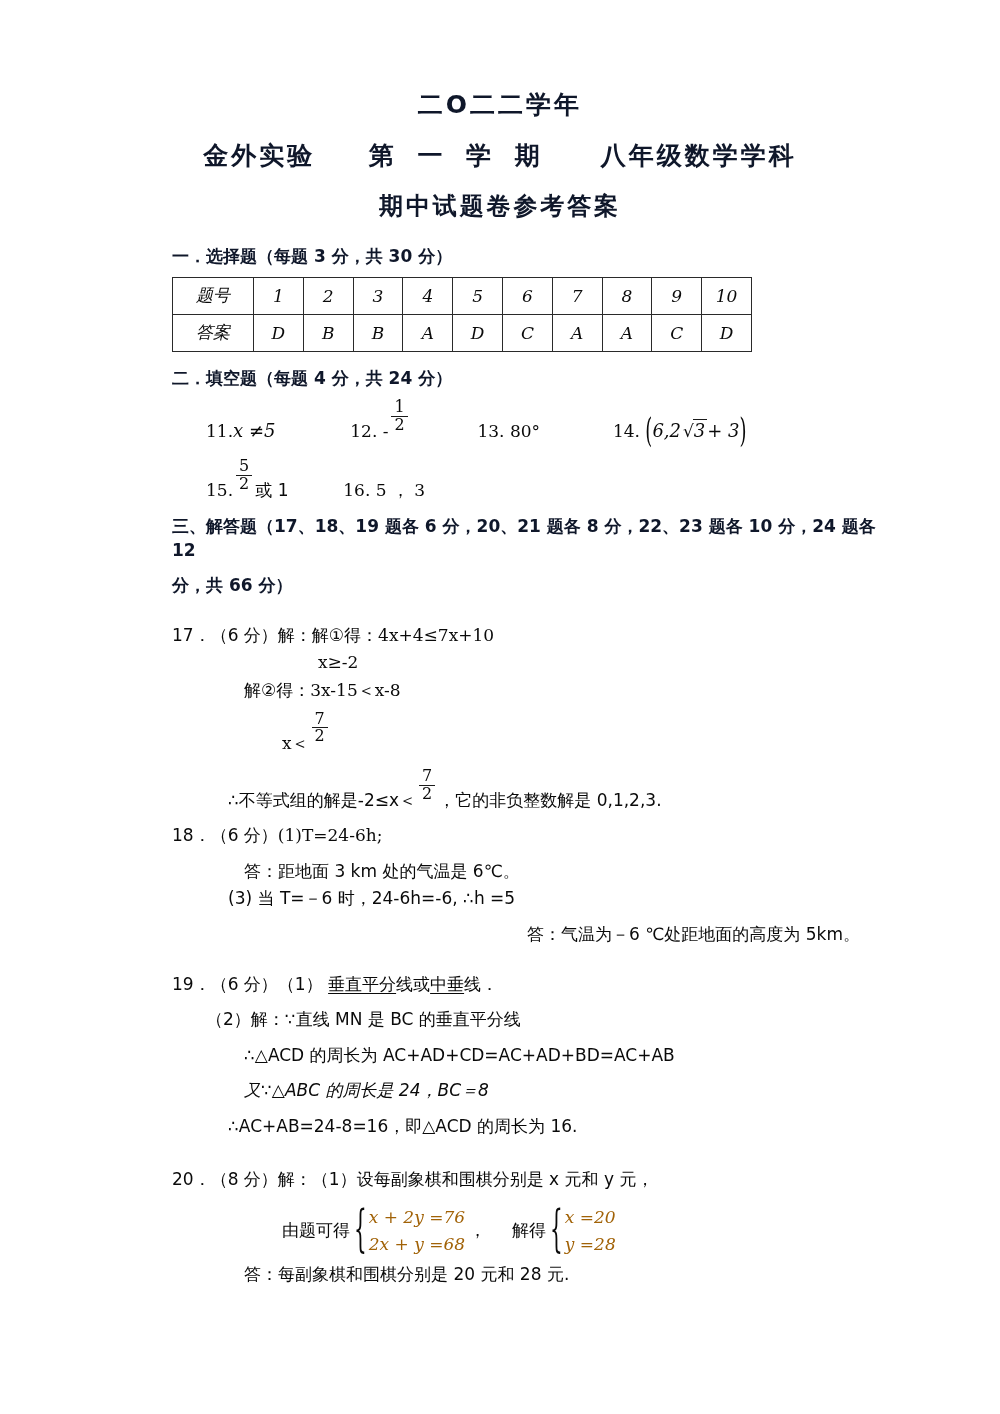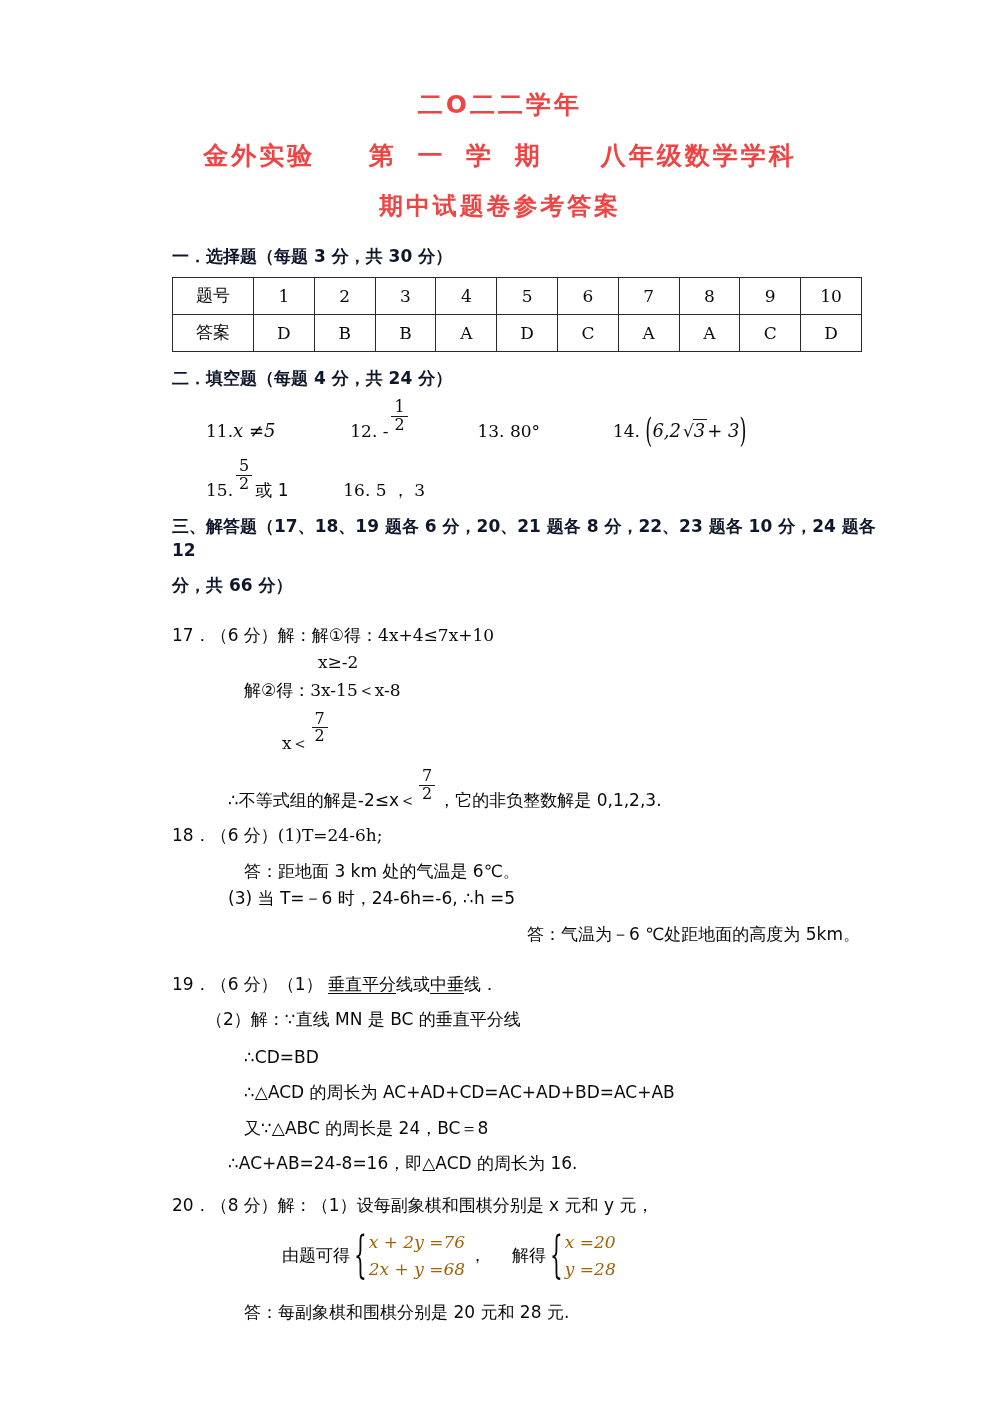--- a/index.html
+++ b/index.html
@@ -24,21 +24,21 @@
   }
 
   
   .title-block {
     padding-top: 92px;
     text-align: center;
   }
   .title-line {
     font-family: "DejaVu Sans", "Liberation Sans", sans-serif;
     font-weight: bold;
-    color: #ef4444;
+    color: #0f172a;
     letter-spacing: 0.04em;
   }
   .title-1 { font-size: 25px; line-height: 1.0; }
   .title-2 {
     font-size: 25px;
     line-height: 1.0;
     margin-top: 26px;
   }
   .title-3 {
     font-size: 24px;
@@ -81,23 +81,24 @@
 
   .cn {
     font-family: "DejaVu Sans", "Liberation Sans", sans-serif;
   }
   .ital { font-style: italic; }
   .u { text-decoration: underline; text-underline-offset: 3px; }
 
   
   table.ans-table {
     border-collapse: collapse;
-    width: 690px;
+    width: 580px;
     table-layout: fixed;
     margin: 2px 12px 0 0;
+    font-style: italic;
   }
   table.ans-table td {
     border: 1px solid #2a2a2a;
     height: 34px;
     text-align: center;
     vertical-align: middle;
     font-size: 17px;
     font-family: "DejaVu Serif", "Liberation Serif", serif;
   }
   table.ans-table td.hd {
@@ -290,53 +291,50 @@
       <span class="cn">答：气温为－6 ℃处距地面的高度为 5km。</span>
     </div>
 
     <div class="line" style="margin-top:22px;">
       <span class="cn">19．（6 分）</span><span class="cn">（1）</span>
       <span class="cn u">垂直平分</span><span class="cn">线或</span><span class="cn u">中垂</span><span class="cn">线．</span>
     </div>
     <div class="line ind1" style="margin-top:8px;">
       <span class="cn">（2）解：∵直线 MN 是 BC 的垂直平分线</span>
     </div>
-    <div class="line ind3" style="margin-top:10px;">
-      <span class="cn">∴CD=BD</span>
-    </div>
     <div class="line ind3" style="margin-top:8px;">
       <span class="cn">∴△ACD 的周长为 AC+AD+CD=AC+AD+BD=AC+AB</span>
     </div>
-    <div class="line ind3" style="margin-top:8px;">
+    <div class="line ind3" style="margin-top:8px;font-style:italic;">
       <span class="cn">又∵△ABC 的周长是 24，BC＝8</span>
     </div>
     <div class="line ind2" style="margin-top:8px;">
       <span class="cn">∴AC+AB=24-8=16，即△ACD 的周长为 16.</span>
     </div>
 
-    <div class="line" style="margin-top:14px;">
+    <div class="line" style="margin-top:26px;">
       <span class="cn">20．（8 分）解：</span><span class="cn">（1）设每副象棋和围棋分别是 x 元和 y 元，</span>
     </div>
 
     <div class="line ind4" style="margin-top:10px;">
       <span class="sys-wrap">
         <span class="cn">由题可得</span>
         <span class="sys">
           <span class="brace">{</span><span class="eqs"><span>x + 2y =76</span><span>2x + y =68</span></span>
         </span>
         <span class="cn">，</span>
         <span style="display:inline-block;width:26px;"></span>
         <span class="cn">解得</span>
         <span class="sys">
           <span class="brace">{</span><span class="eqs"><span>x =20</span><span>y =28</span></span>
         </span>
       </span>
     </div>
 
-    <div class="line ind3" style="margin-top:16px;">
+    <div class="line ind3" style="margin-top:4px;">
       <span class="cn">答：每副象棋和围棋分别是 20 元和 28 元.</span>
     </div>
 
     <div class="line" style="margin-top:26px;">
       
     </div>
 
   </div>
 </div>
 

